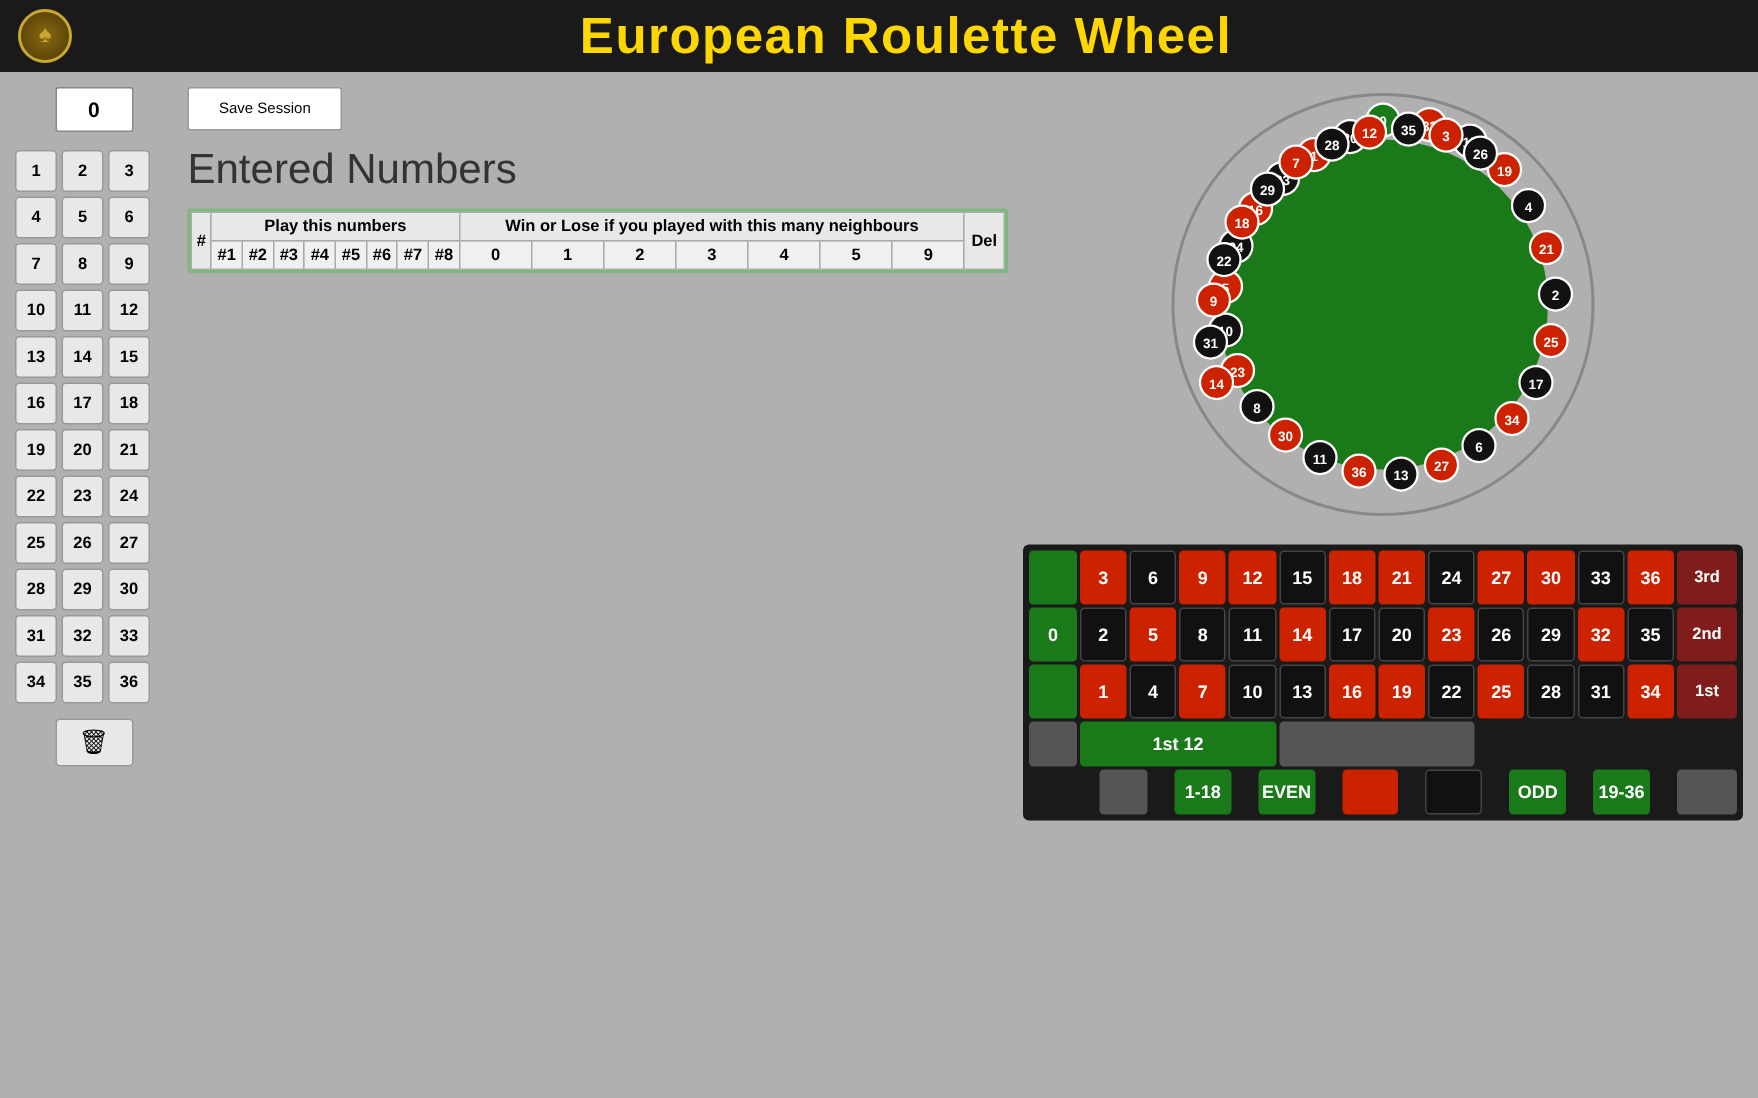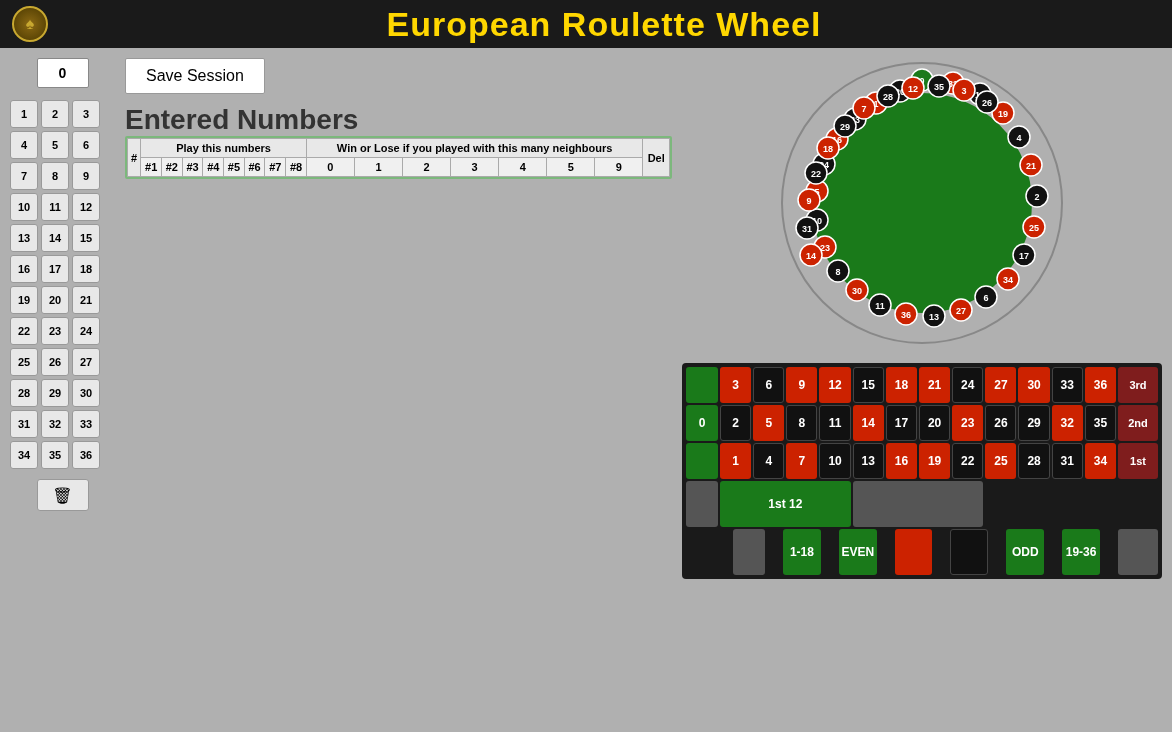--- a/index.html
+++ b/index.html
@@ -86,30 +86,30 @@
       font-size: 16px;
       margin-top: 6px;
     }
     #center-panel {
       flex: 1;
     }
     .save-btn {
       background: white;
       border: 1px solid #999;
       padding: 8px 20px;
-      font-size: 16px;
+      font-size: 10px;
       cursor: pointer;
       border-radius: 2px;
       margin-bottom: 10px;
     }
     .section-title {
       font-size: 28px;
-      font-weight: bold;
+      font-weight: normal;
       color: #333;
-      margin-bottom: 0;
+      margin-bottom: 10px;
     }
     .table-container {
       border: 2px solid #7cb87c;
       border-radius: 2px;
       overflow: hidden;
     }
     table.entered-table {
       width: 100%;
       border-collapse: collapse;
       font-size: 11px;
@@ -162,21 +162,21 @@
       font-weight: bold;
       color: white;
       border-radius: 3px;
       cursor: pointer;
     }
     .bet-cell.green { background: #1a7a1a; }
     .bet-cell.red { background: #cc2200; }
     .bet-cell.black { background: #111; border: 1px solid #444; }
     .bet-cell.label { background: #7f1d1d; font-size: 11px; }
     .bet-cell-wide {
-      height: 46px;
+      height: 30px;
       display: flex;
       align-items: center;
       justify-content: center;
       font-size: 12px;
       font-weight: bold;
       color: white;
       border-radius: 3px;
       cursor: pointer;
     }
     .bet-cell-wide.green { background: #1a7a1a; }

